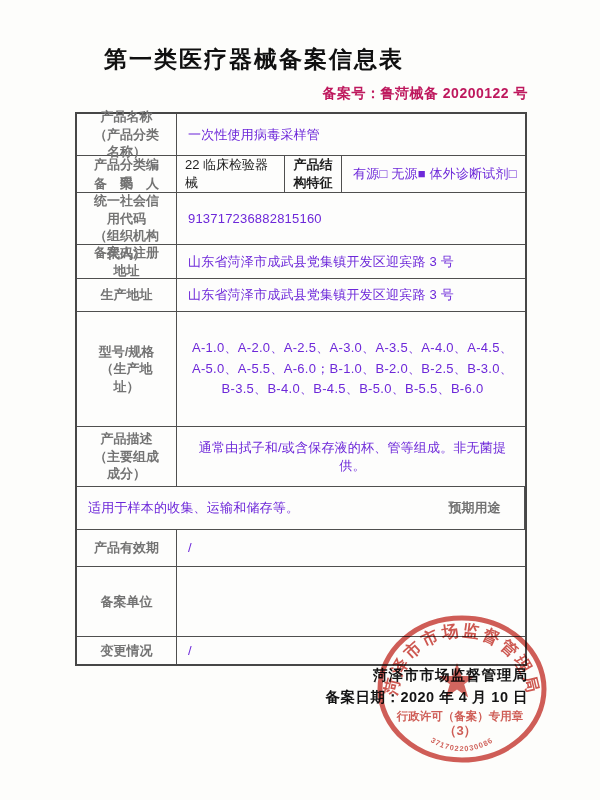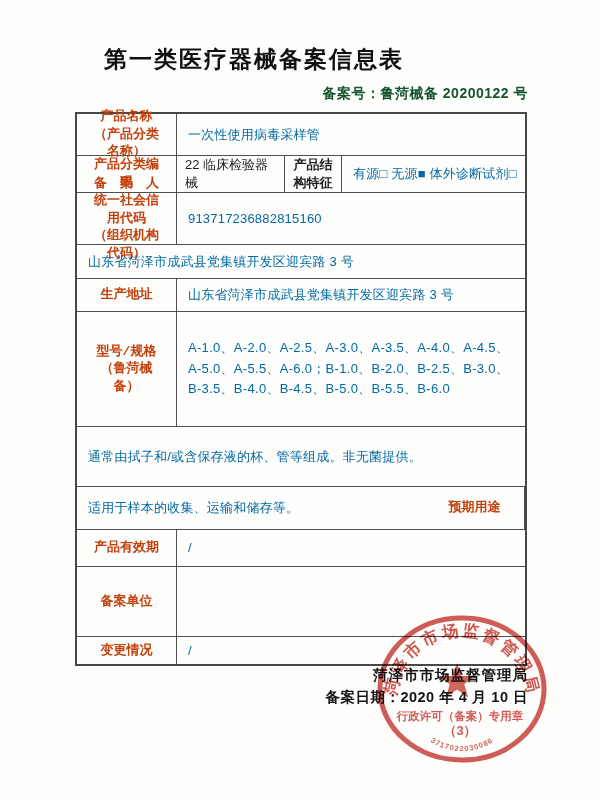--- a/index.html
+++ b/index.html
@@ -14,48 +14,48 @@
   .page{position:absolute;inset:0;}
   .title{
     position:absolute;top:44px;left:0;width:488px;
     padding-left:20px;box-sizing:border-box;
     text-align:center;
     font-size:23px;font-weight:700;letter-spacing:2px;
     color:#101010;
   }
   .record-no{
     position:absolute;top:85px;right:72px;
-    font-size:14px;font-weight:700;color:#14532d;letter-spacing:.5px;
+    font-size:14px;font-weight:700;color:#be185d;letter-spacing:.5px;
   }
   .reg-table{
     position:absolute;left:75px;top:112px;width:452px;
     border:2px solid rgba(45,45,45,.88);
     box-sizing:border-box;
     background:rgba(255,255,255,.25);
   }
   .t-row{display:flex;box-sizing:border-box;}
   .t-row + .t-row{border-top:1.5px solid rgba(48,48,48,.85);}
   .cell{
     box-sizing:border-box;display:flex;align-items:center;
     font-size:13px;line-height:1.35;
     white-space:pre-line;
   }
   .cell-label{
     width:100px;flex:0 0 100px;
     border-right:1.5px solid rgba(48,48,48,.85);
     justify-content:center;text-align:center;
-    font-weight:700;color:#c2410c;
+    font-weight:700;color:#737373;
     padding:2px 13px;
-    font-family:Liberation Mono, monospace;
   }
   .cell-value{
     flex:1 1 auto;
     padding:3px 8px 3px 11px;
-    font-weight:400;color:#0369a1;
+    font-weight:400;color:#6d28d9;
     letter-spacing:.2px;
+    text-align:center;
   }
   .r1{height:41px}.r2{height:37px}.r3{height:31px}.r4{height:52px}
   .r5{height:34px}.r6{height:33px}.r7{height:115px}.r8{height:60px}
   .r9{height:43px}.r10{height:37px}.r11{height:40px}.r12{height:70px}
   .r13{height:28px}
   .cell-sub-value{
     width:108px;flex:0 0 108px;
     border-right:1.5px solid rgba(48,48,48,.85);
     padding:2px 4px 2px 8px;font-weight:400;
   }
@@ -104,32 +104,35 @@
 构特征</div>
       <div class="cell cell-value">有源□ 无源■ 体外诊断试剂□</div>
     </div>
     <div class="t-row r4">
       <div class="cell cell-label">备　案　人
 统一社会信用代码
 （组织机构代码）</div>
       <div class="cell cell-value">913717236882815160</div>
     </div>
     <div class="t-row r5">
+      <div class="cell cell-label">备案人注册地址</div>
       <div class="cell cell-value">山东省菏泽市成武县党集镇开发区迎宾路 3 号</div>
     </div>
     <div class="t-row r6">
       <div class="cell cell-label">生产地址</div>
       <div class="cell cell-value">山东省菏泽市成武县党集镇开发区迎宾路 3 号</div>
     </div>
     <div class="t-row r7">
       <div class="cell cell-label">型号/规格
-（鲁菏械备）</div>
+（生产地址）</div>
       <div class="cell cell-value models-text">A-1.0、A-2.0、A-2.5、A-3.0、A-3.5、A-4.0、A-4.5、A-5.0、A-5.5、A-6.0；B-1.0、B-2.0、B-2.5、B-3.0、B-3.5、B-4.0、B-4.5、B-5.0、B-5.5、B-6.0</div>
     </div>
     <div class="t-row r8">
+      <div class="cell cell-label">产品描述
+（主要组成成分）</div>
       <div class="cell cell-value">通常由拭子和/或含保存液的杯、管等组成。非无菌提供。</div>
     </div>
     <div class="t-row r9">
       <div class="cell cell-value">适用于样本的收集、运输和储存等。</div>
       <div class="cell cell-label">预期用途</div>
     </div>
     <div class="t-row r10">
       <div class="cell cell-label">产品有效期</div>
       <div class="cell cell-value">/</div>
     </div>

